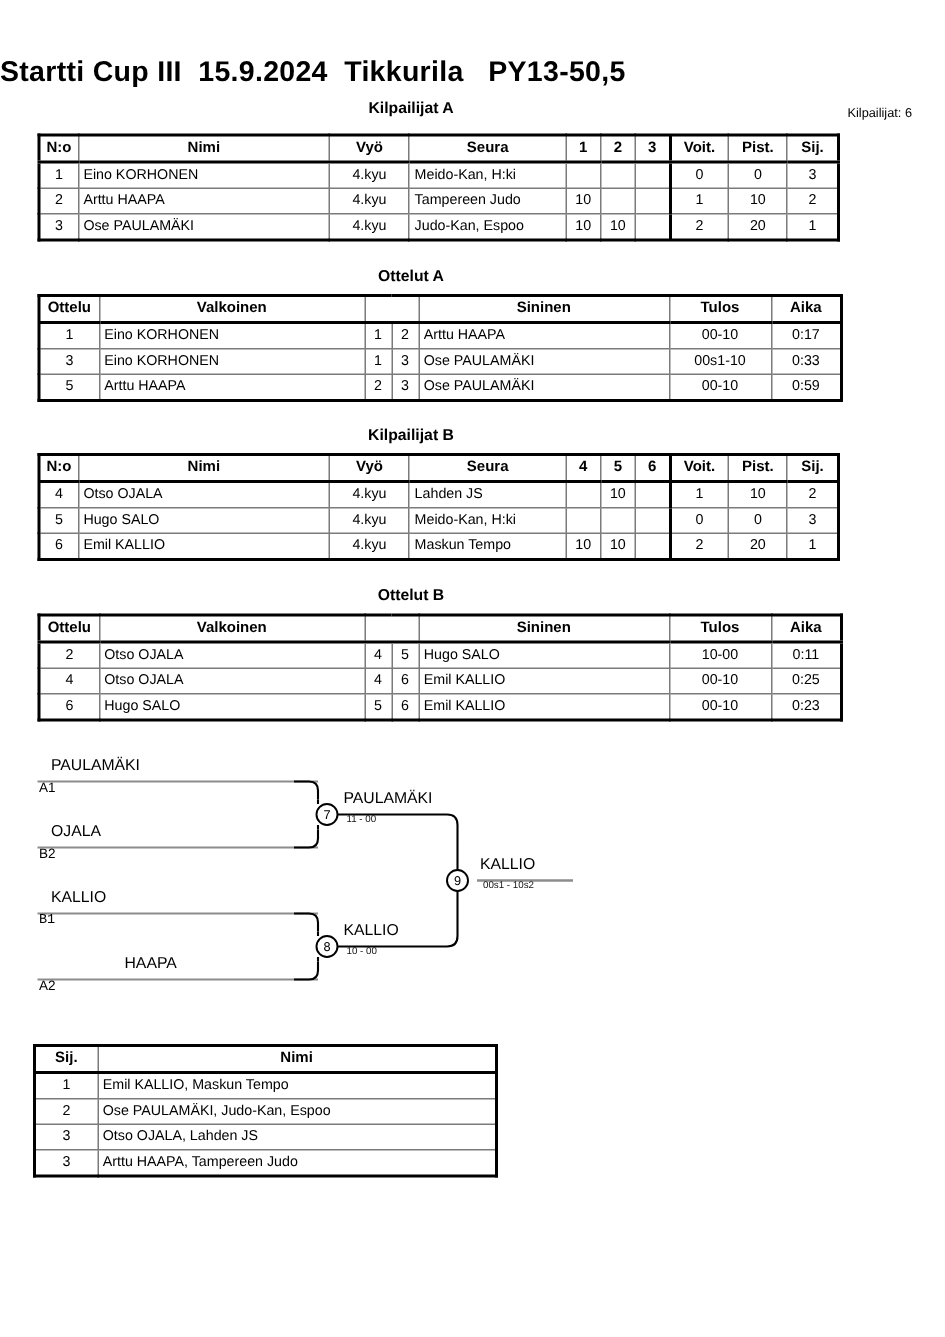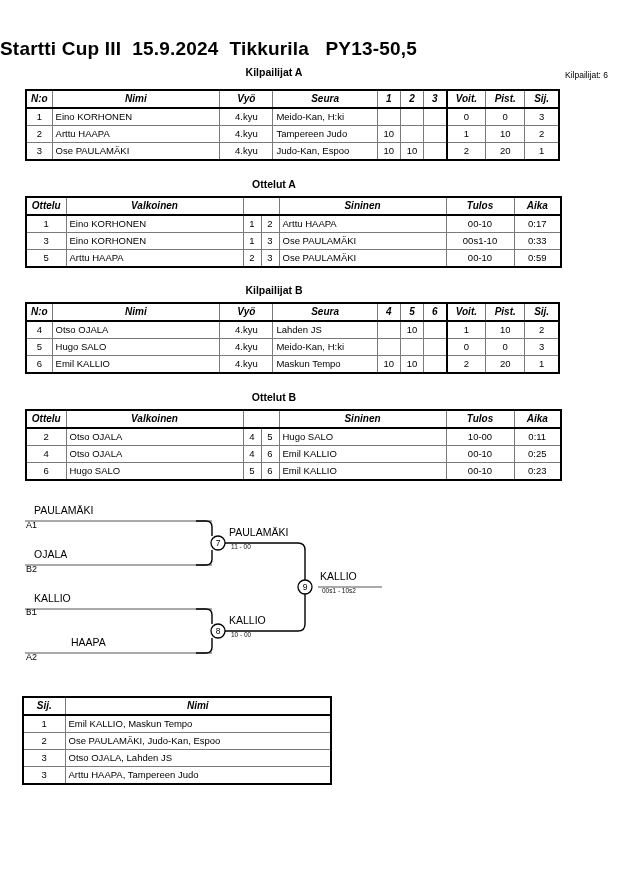--- a/index.html
+++ b/index.html
@@ -31,21 +31,20 @@
     font-size:9.5px;table-layout:fixed;
   }
   .tbl td,.tbl th{
     border:1px solid #7b7b7b;
     padding:0 3px;height:16px;line-height:16px;
     font-weight:normal;overflow:hidden;white-space:nowrap;
   }
   .tbl thead th{
     font-weight:bold;text-align:center;border-bottom:2px solid #000;
     font-size:10px;
-    font-style:italic;
   }
   .c{text-align:center;}
   .l{text-align:left;}
   .thickleft{border-left:2px solid #000 !important;margin-top:38px;}
   .noleft{border-left:none !important;}
   .noright{border-right:none !important;}
 
   
   .bracket{position:absolute;left:0;top:495px;width:580px;height:175px;}
   .bracket svg{display:block;}
@@ -346,21 +345,21 @@
 
     <div class="bk-name" style="left:34px;top:9px;">PAULAMÄKI</div>
     <div class="bk-seed" style="left:26px;top:25px;">A1</div>
 
     <div class="bk-name" style="left:34px;top:53px;">OJALA</div>
     <div class="bk-seed" style="left:26px;top:69px;">B2</div>
 
     <div class="bk-name" style="left:34px;top:97px;">KALLIO</div>
     <div class="bk-seed" style="left:26px;top:113px;font-family:Liberation Mono, monospace;">B1</div>
 
-    <div class="bk-name" style="left:34px;top:141px;padding-left:37px;">HAAPA</div>
+    <div class="bk-name" style="left:46px;top:141px;padding-left:37px;">HAAPA</div>
     <div class="bk-seed" style="left:26px;top:157px;">A2</div>
 
     <div class="bk-num" style="left:211px;top:41px;">7</div>
     <div class="bk-name" style="left:229px;top:31px;">PAULAMÄKI</div>
     <div class="bk-score" style="left:231px;top:48px;">11 - 00</div>
 
     <div class="bk-num" style="left:211px;top:129px;">8</div>
     <div class="bk-name" style="left:229px;top:119px;">KALLIO</div>
     <div class="bk-score" style="left:231px;top:136px;">10 - 00</div>
 

